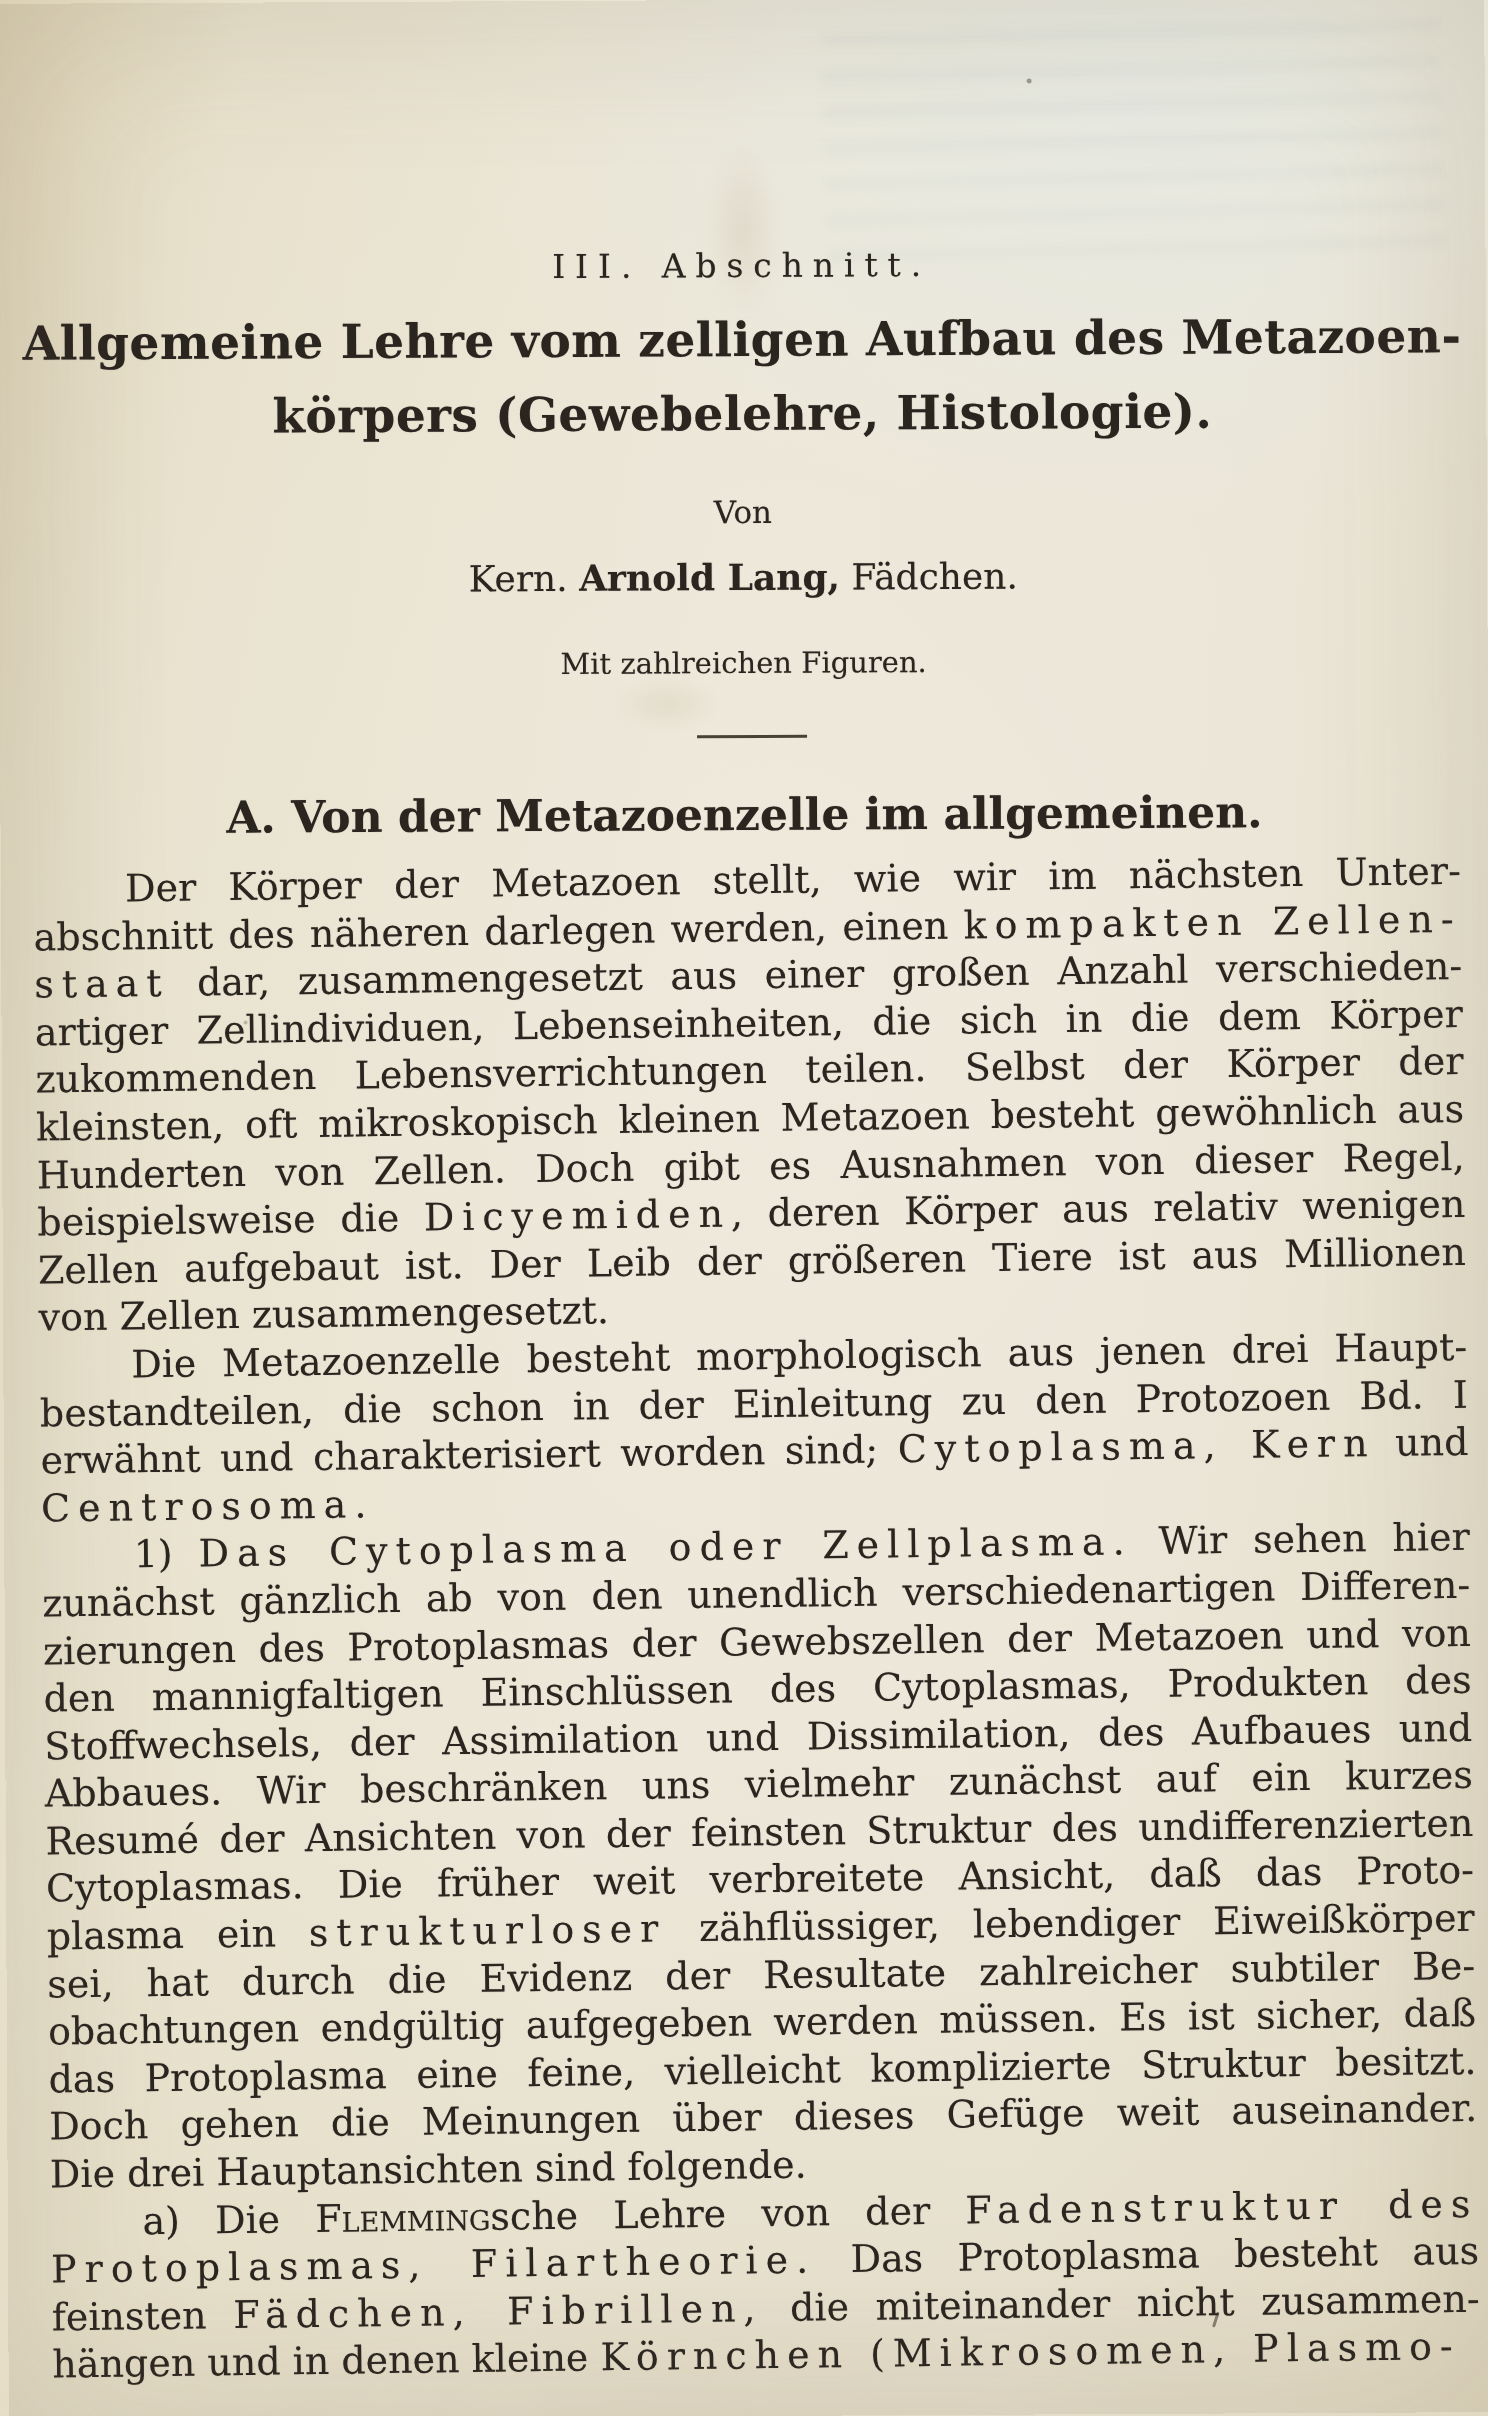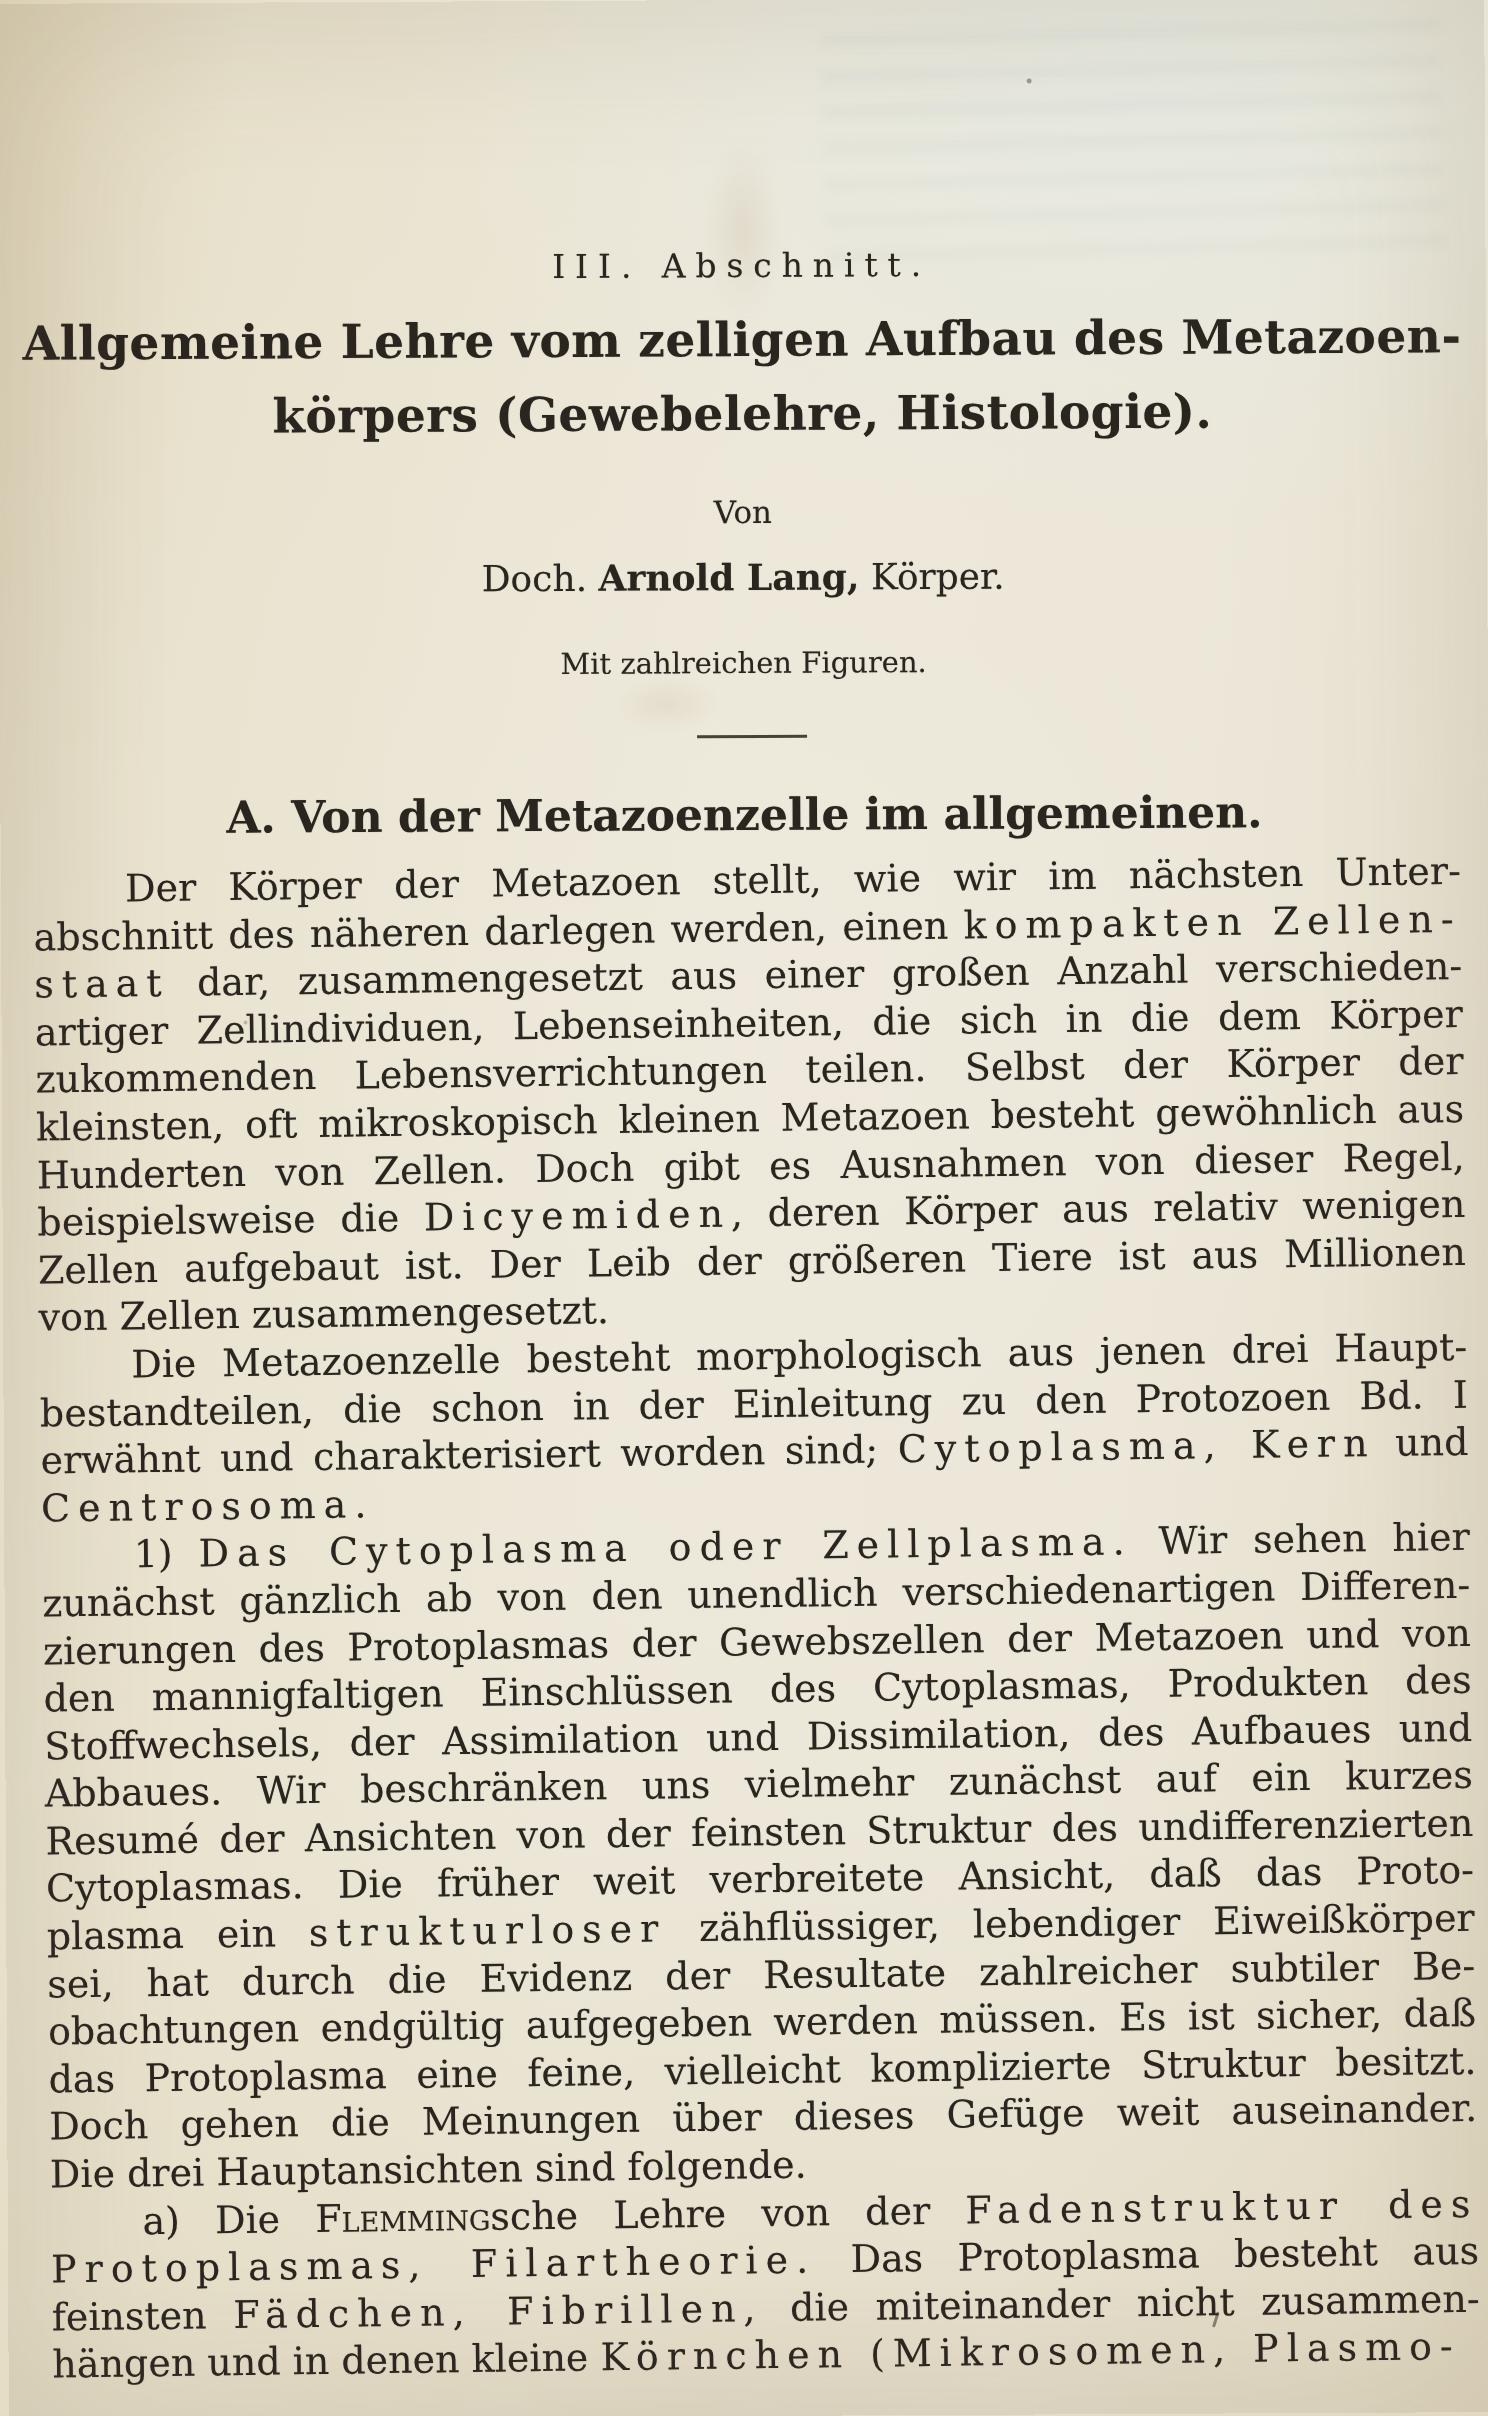--- a/index.html
+++ b/index.html
@@ -67,21 +67,21 @@
   <div class="speck2"></div>
   <div class="speck3"></div>
 
   <div class="center txt section-label">III. Abschnitt.</div>
 
   <div class="title-line t1 txt">Allgemeine Lehre vom zelligen Aufbau des Metazoen-</div>
   <div class="title-line t2 txt">körpers (Gewebelehre, Histologie).</div>
 
   <div class="center txt von">Von</div>
 
-  <div class="center txt author"><span>Doch. </span><span class="b">Arnold Lang,</span><span> Körper.</span></div>
+  <div class="center txt author"><span>Kern. </span><span class="b">Arnold Lang,</span><span> Fädchen.</span></div>
 
   <div class="center txt figures">Mit zahlreichen Figuren.</div>
 
   <div class="rule"></div>
 
   <div class="center txt heading-a">A. Von der Metazoenzelle im allgemeinen.</div>
 
   <div class="body txt">
       <div class="line indent"><span class="n">Der Körper der Metazoen stellt, wie wir im nächsten Unter-</span></div>
       <div class="line"><span class="n">abschnitt des näheren darlegen werden, einen </span><span class="g">kompakten Zellen-</span></div>

